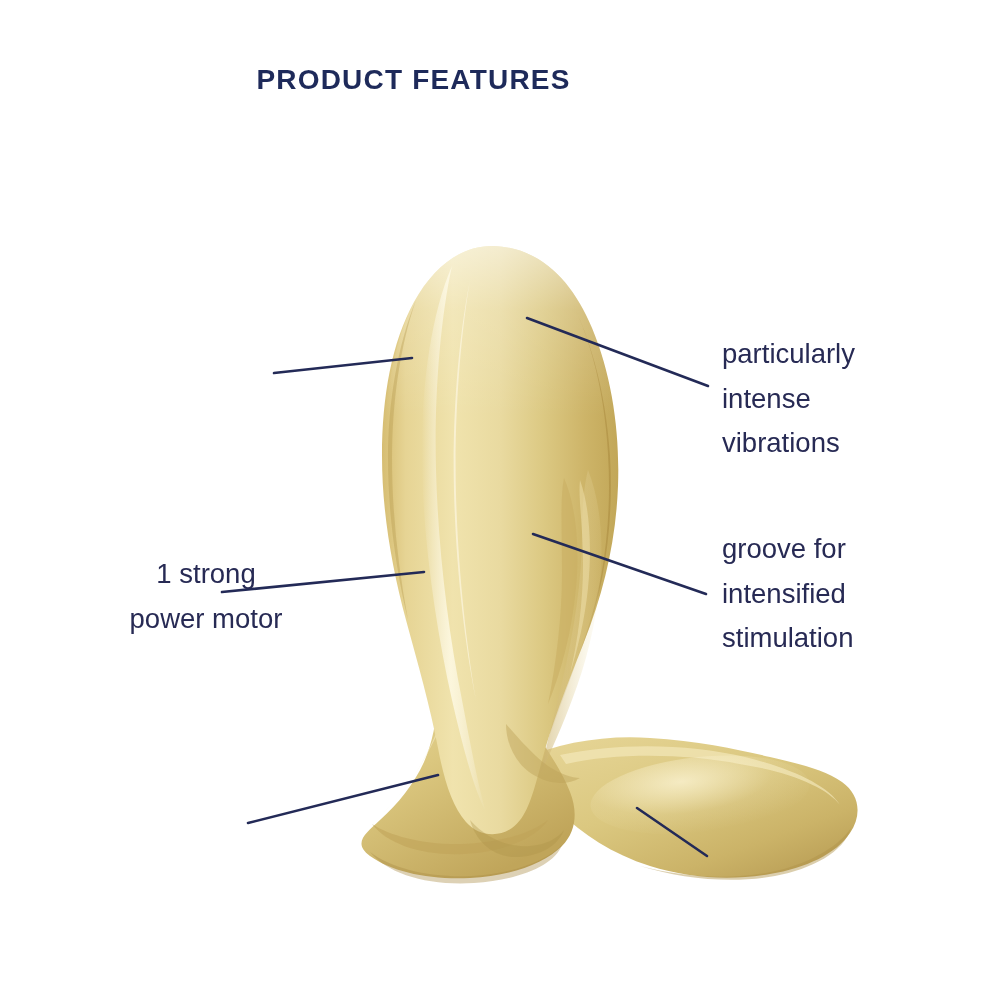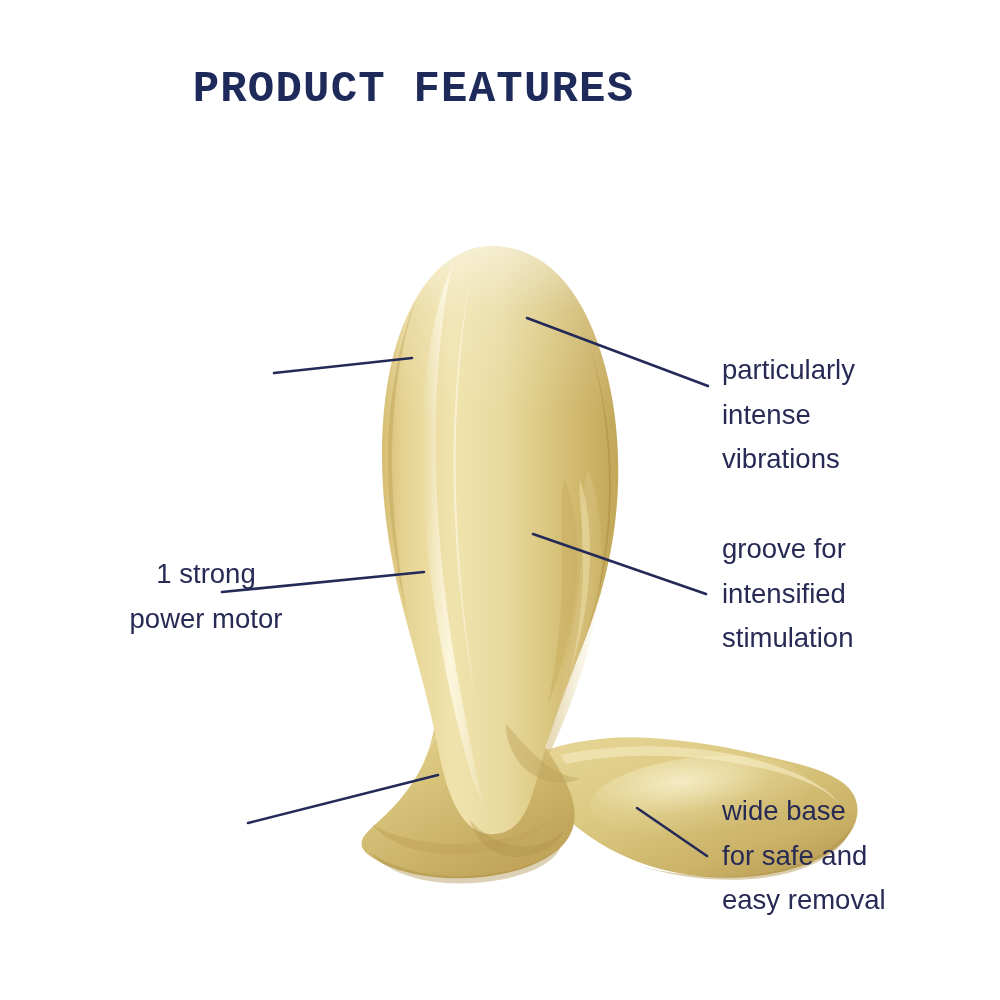--- a/index.html
+++ b/index.html
@@ -19,43 +19,43 @@
     height: 1000px;
     background: #ffffff;
   }
   
   #title {
     position: absolute;
     top: 64px;
     left: 0;
     width: 827px;
     text-align: center;
-    font-size: 44px;
+    font-size: 28px;
     font-weight: bold;
     letter-spacing: 1.2px;
     color: #1e2a5a;
-    font-family: Liberation Mono, monospace;
+    font-family: Liberation Sans, sans-serif;
   }
   
   .callout {
     position: absolute;
     color: #272a54;
     font-size: 27.5px;
     line-height: 1.62;
     font-family: "Liberation Sans", sans-serif;
     font-weight: 400;
     white-space: pre-line;
   }
   .callout.left  { text-align: left; }
   .callout.right { text-align: left; }
 
   #callout-connect     { left: 56px;  top: 287px;  width: 320px; }
   #callout-motor       { left: 56px;  top: 552px;  width: 300px; text-align: center; }
   #callout-silicone    { left: 56px;  top: 748px;  width: 330px; }
-  #callout-vibrations  { left: 722px; top: 348px;  width: 260px; }
+  #callout-vibrations  { left: 722px; top: 332px;  width: 260px; }
   #callout-groove      { left: 722px; top: 527px;  width: 260px; }
   #callout-widebase    { left: 722px; top: 789px;  width: 270px; }
 
   
   #stage {
     position: absolute;
     left: 0; top: 0;
     width: 1000px; height: 1000px;
   }
 </style>
@@ -280,17 +280,14 @@
 
 
   <div class="callout right" id="callout-vibrations">particularly
 intense
 vibrations</div>
 
   <div class="callout right" id="callout-groove">groove for
 intensified
 stimulation</div>
 
-  <div class="callout right" id="callout-widebase">wide base
-for safe and
-easy removal</div>
 
 </div>
 
 </body></html>

